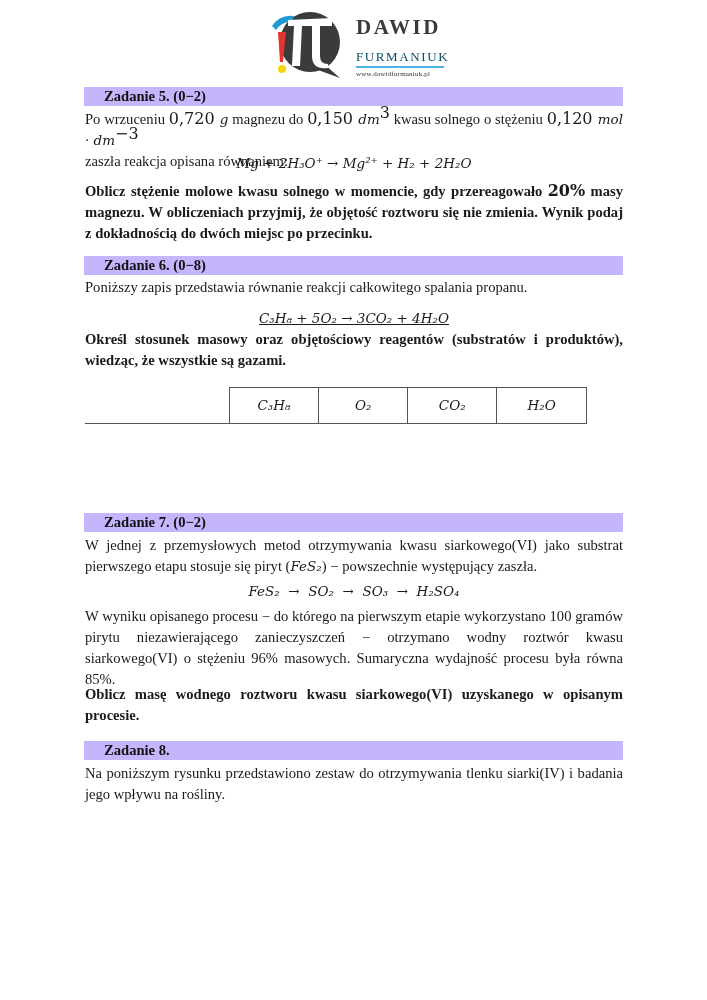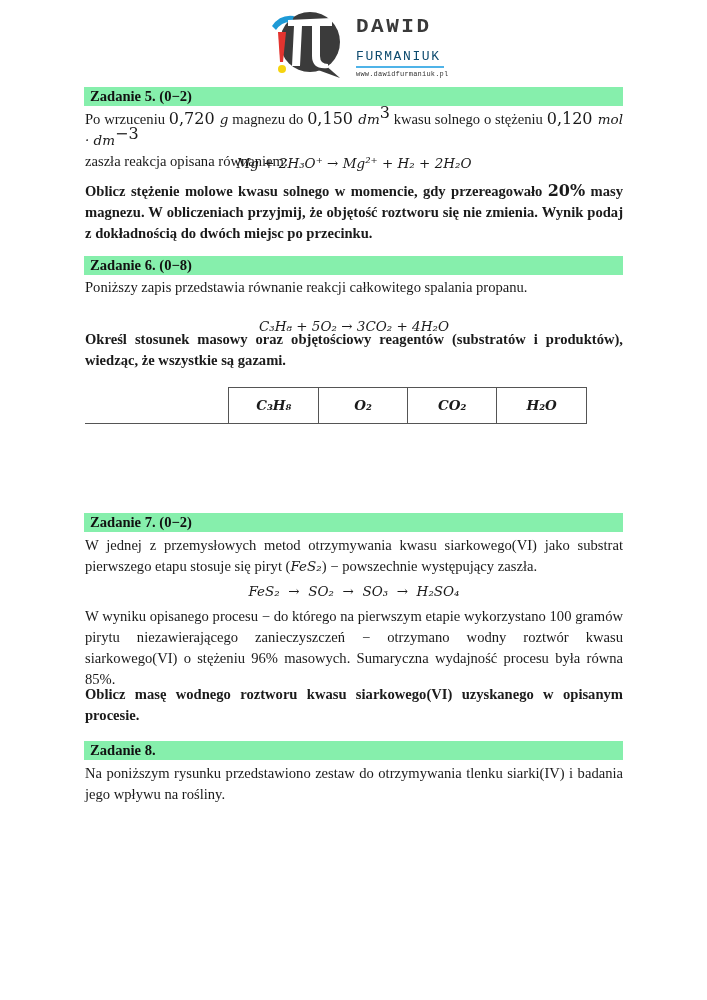--- a/index.html
+++ b/index.html
@@ -1,36 +1,36 @@
 <!DOCTYPE html>
 <html><head>
 <meta charset="utf-8">
 <style>
   * { margin: 0; padding: 0; box-sizing: border-box; }
   html, body { width: 707px; height: 1000px; background: #ffffff; }
   body { position: relative; font-family: "Liberation Serif", serif; color: #1a1a1a; font-size: 14.6px; line-height: 21px; overflow: hidden; }
 
   .logo { position: absolute; left: 266px; top: 6px; width: 200px; height: 74px; }
   .logo-mark { position: absolute; left: 0; top: 0; width: 78px; height: 74px; }
-  .logo-text { position: absolute; left: 90px; top: 10px; font-family: Liberation Mono, monospace; }
+  .logo-text { position: absolute; left: 90px; top: 10px; font-family: Liberation Serif, serif; }
   .logo-name1 { font-size: 21px; font-weight: bold; letter-spacing: 2.5px; color: #3a3a3a; line-height: 22px; }
   .logo-name2 { font-size: 13px; letter-spacing: 1.6px; color: #0c4a6e; line-height: 15px; margin-top: 11px; }
   .logo-rule { width: 88px; height: 2px; background: #4fb3e8; margin-top: 2px; }
   .logo-url { font-size: 7px; color: #333; line-height: 9px; margin-top: 2px; letter-spacing: 0.2px; }
 
-  .task-header { position: absolute; left: 84px; width: 539px; height: 19px; background: #86efac; font-weight: bold; font-size: 14.6px; line-height: 19px; padding-left: 6px; color: #111; }
+  .task-header { position: absolute; left: 84px; width: 539px; height: 19px; background: #c4b5fd; font-weight: bold; font-size: 14.6px; line-height: 19px; padding-left: 20px; color: #111; }
   .para { position: absolute; left: 85px; width: 538px; text-align: justify; text-align-last: left; }
   .para.bold { font-weight: bold; }
   .eq { position: absolute; left: 85px; width: 538px; text-align: center; font-family: "DejaVu Serif", serif; font-style: italic; font-size: 13.5px; }
   .m { font-family: "DejaVu Serif", serif; font-style: italic; font-size: 13.5px; }
   .mn { font-family: "DejaVu Serif", serif; font-size: 16px; }
   sub, sup { font-size: 9px; line-height: 0; }
   sup { vertical-align: 6px; }
 
-  table.ratio { position: absolute; left: 85px; top: 387px; width: 502px; border-collapse: collapse; font-size: 14.6px; font-weight: bold; }
+  table.ratio { position: absolute; left: 85px; top: 387px; width: 502px; border-collapse: collapse; font-size: 14.6px; }
   table.ratio td { border: 1px solid #555; height: 36px; text-align: center; vertical-align: middle; }
   table.ratio td.blank { border-top: none; border-left: none; }
   table.ratio td.label { width: 157px; }
   table.ratio td.formula { width: 95px; font-family: "DejaVu Serif", serif; font-style: italic; font-size: 13.5px; }
   table.ratio td.cells { position: relative; padding: 0; }
   .colon { position: absolute; top: 9px; color: #777; font-size: 13px; }
 </style>
 </head>
 <body>
 
@@ -56,21 +56,21 @@
   <span>Po wrzuceniu </span><span class="mn">0,720 </span><span class="m">g</span><span> magnezu do </span><span class="mn">0,150 </span><span class="m">dm</span><sup class="mn">3</sup><span> kwasu solnego o stężeniu </span><span class="mn">0,120 </span><span class="m">mol ·  dm</span><sup class="mn">−3</sup><br>
   <span>zaszła reakcja opisana równaniem:</span>
 </div>
 <div class="eq" style="top:153px;">Mg + 2H₃O⁺ → Mg²⁺ + H₂ + 2H₂O</div>
 <div class="para bold" style="top:180px;">
   <span>Oblicz stężenie molowe kwasu solnego w momencie, gdy przereagowało </span><span class="mn" style="font-weight:bold;margin-top:16px;">20%</span><span> masy magnezu. W obliczeniach przyjmij, że objętość roztworu się nie zmienia. Wynik podaj z dokładnością do dwóch miejsc po przecinku.</span>
 </div>
 
 <div class="task-header" style="top:256px;">Zadanie 6. (0−8)</div>
 <div class="para" style="top:277px;">Poniższy zapis przedstawia równanie reakcji całkowitego spalania propanu.</div>
-<div class="eq" style="top:316px;">C₃H₈ + 5O₂ → 3CO₂ + 4H₂O</div>
+<div class="eq" style="top:308px;text-decoration:underline;">C₃H₈ + 5O₂ → 3CO₂ + 4H₂O</div>
 <div class="para bold" style="top:329px;">Określ stosunek masowy oraz objętościowy reagentów (substratów i produktów), wiedząc, że wszystkie są gazami.</div>
 
 <table class="ratio">
   <tbody>
       <tr>
     <td class="blank label"></td>
     <td class="formula">C₃H₈</td>
     <td class="formula">O₂</td>
     <td class="formula">CO₂</td>
     <td class="formula">H₂O</td>

